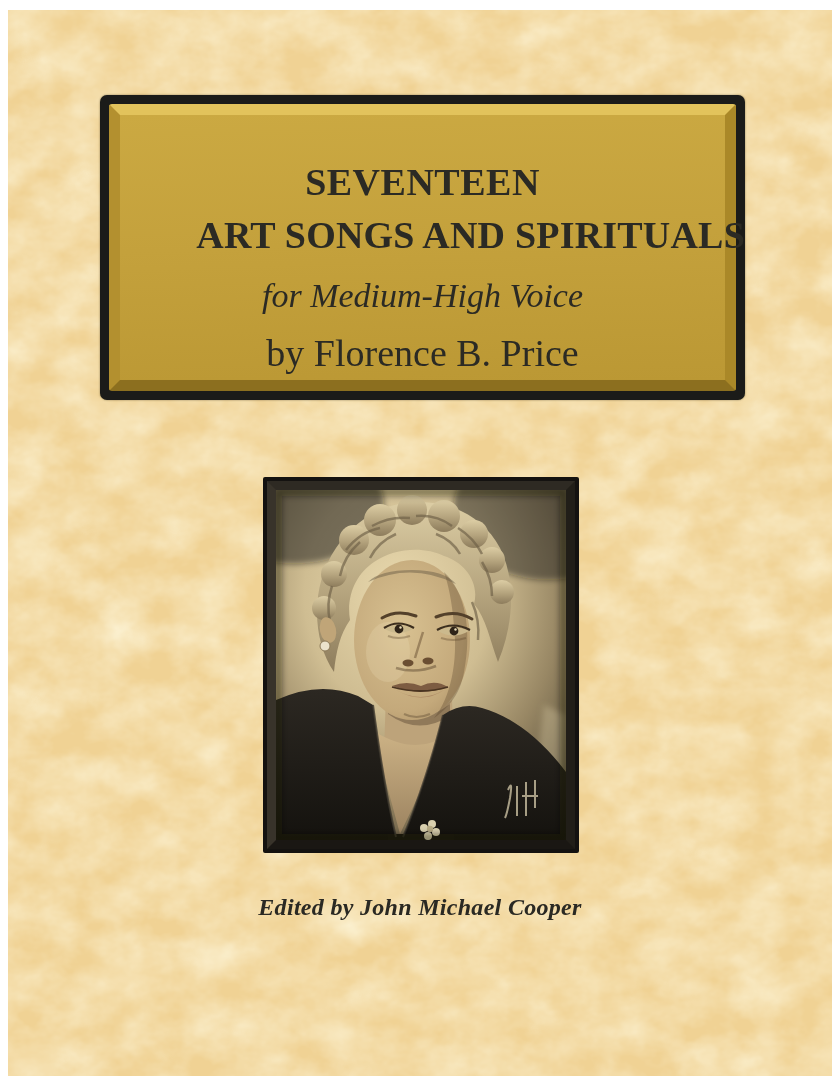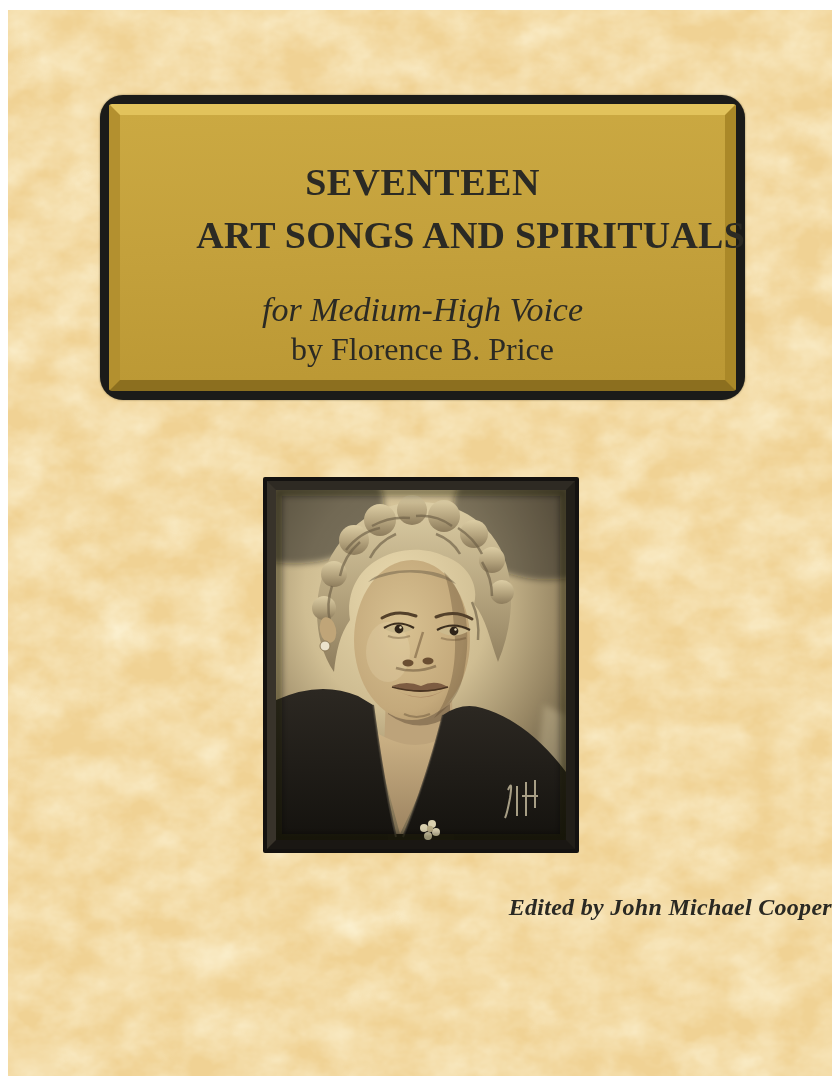--- a/index.html
+++ b/index.html
@@ -8,51 +8,51 @@
     font-family:"Liberation Serif", serif;
   }
   .parchment{
     position:absolute;top:10px;left:8px;right:3px;bottom:4px;
     background:#f0d294;overflow:hidden;
   }
   .texture{position:absolute;top:0;left:0;width:100%;height:100%;display:block;}
   
   .plaque{
     position:absolute;left:100px;top:95px;width:645px;height:305px;
-    background:#1b1b19;border-radius:23px;padding:9px;box-sizing:border-box;
+    background:#1b1b19;border-radius:7px;padding:9px;box-sizing:border-box;
     box-shadow:0 0 2px rgba(60,50,20,.6);
   }
   .plaque-bevel{
     width:100%;height:100%;box-sizing:border-box;border-radius:3px;
     border:11px solid;
     border-top-color:#e2c35c;border-left-color:#b3902f;
     border-right-color:#aa8828;border-bottom-color:#8c6f1f;
     background:linear-gradient(178deg,#cba942 0%,#c4a13c 48%,#bb9834 100%);
   }
   .plaque-text{position:absolute;left:0;top:0;width:100%;height:100%;color:#2b2a24;}
   .plaque-line{position:absolute;width:100%;text-align:center;line-height:1.12;}
   .t1{top:66px;font-size:38px;font-weight:bold;letter-spacing:.5px;}
   .t2{top:119px;font-size:38px;font-weight:bold;letter-spacing:.2px;text-align:right;}
-  .t3{top:182px;font-size:34px;font-style:italic;margin-top:14px;}
-  .t4{top:237px;font-size:32px;}
+  .t3{top:182px;font-size:34px;font-style:italic;}
+  .t4{top:237px;font-size:38px;}
   
   .photo-outer{
     position:absolute;left:263px;top:477px;width:316px;height:376px;
     background:#141210;padding:4px;box-sizing:border-box;border-radius:2px;
   }
   .photo-bevel{
     width:100%;height:100%;box-sizing:border-box;
     border:9px solid;
     border-top-color:#2e2a23;border-left-color:#38332a;
     border-right-color:#211e18;border-bottom-color:#1a1713;
     background:#5f5340;
   }
   .photo-bevel svg{display:block;width:100%;height:100%;}
   
-  .footer-line{position:absolute;width:100%;text-align:right;color:#2a2923;}
+  .footer-line{position:absolute;width:100%;text-align:center;color:#2a2923;}
   .edited{top:884px;font-size:24px;font-weight:bold;font-style:italic;letter-spacing:.3px;}
   .publisher{top:920px;font-size:28px;}
 </style>
 </head>
 <body>
 
 <div class="page">
   <div class="parchment">
     <svg class="texture" aria-hidden="true" xmlns="http://www.w3.org/2000/svg" width="824" height="1066">
       <filter id="grain" x="0" y="0" width="100%" height="100%">

